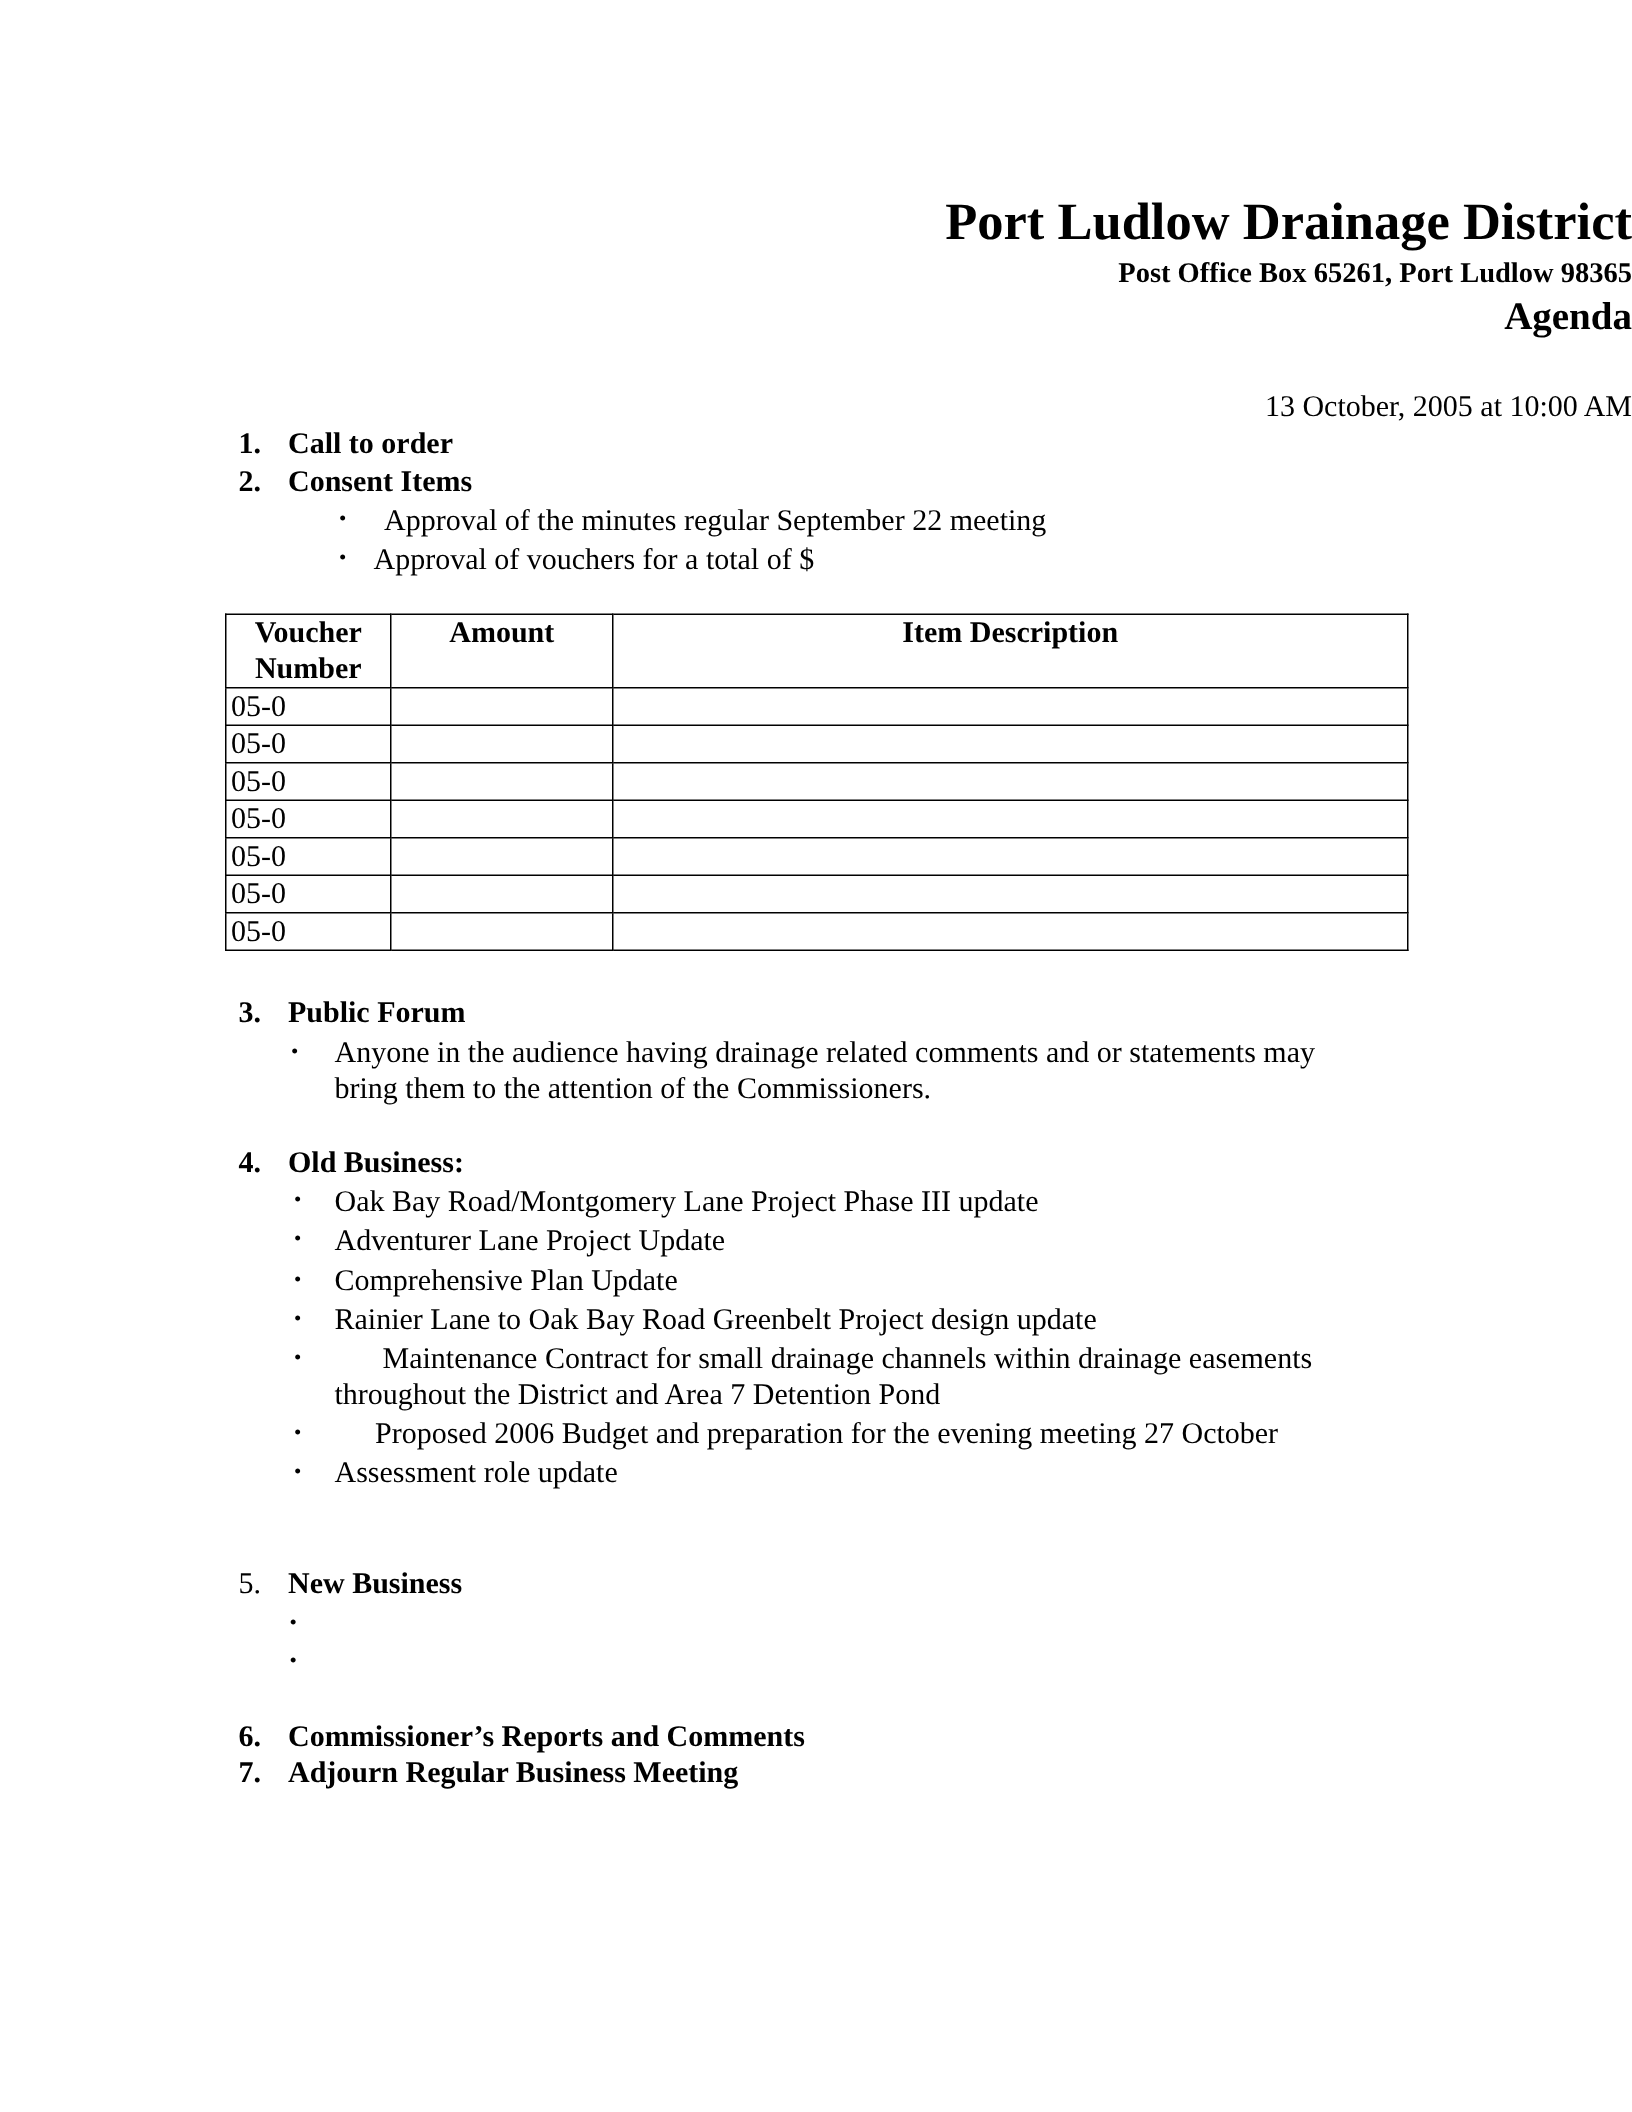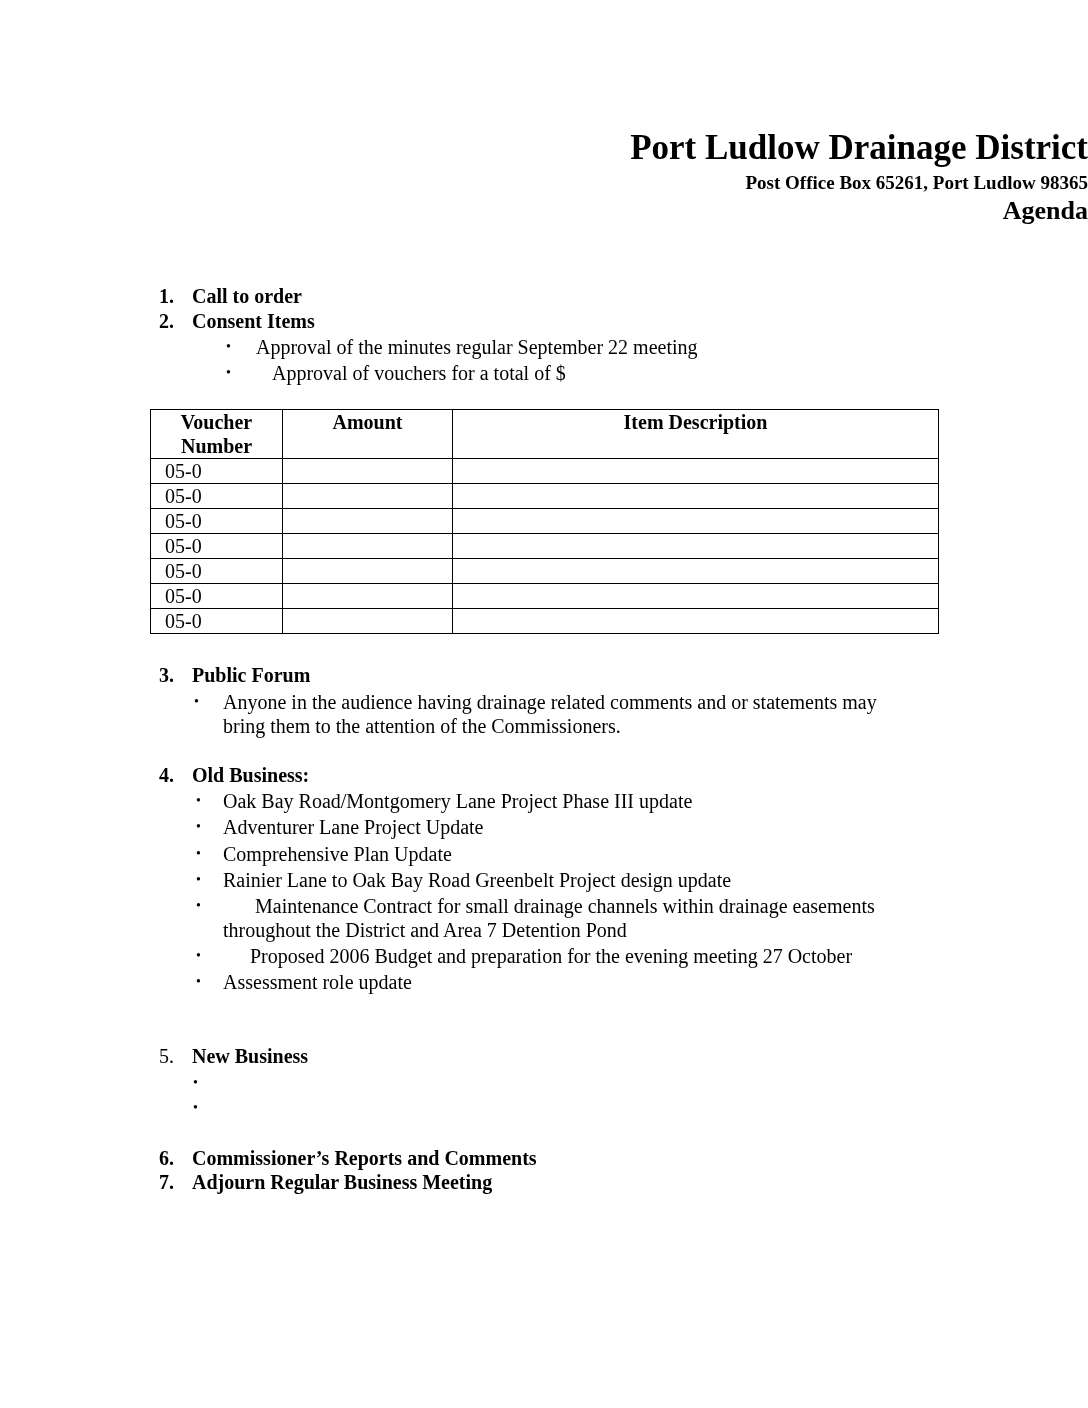--- a/index.html
+++ b/index.html
@@ -15,51 +15,52 @@
 
   .line { position: absolute; font-size: 20px; line-height: 24px; white-space: nowrap; }
   .num { position: absolute; left: 159px; font-weight: bold; }
   .num.plain { font-weight: normal; }
   .head { position: absolute; left: 192px; font-weight: bold; }
   .bullet { position: absolute; font-size: 14px; }
   .btext { position: absolute; }
 
   table.vouchers { position: absolute; left: 150px; top: 409px; width: 789px;
                    border-collapse: collapse; font-size: 20px; }
-  table.vouchers th, table.vouchers td { border: 1.5px solid #000; padding: 0 14px; vertical-align: top; }
+  table.vouchers th, table.vouchers td { border: 1.5px solid #000; padding: 0 3px; vertical-align: top; }
   table.vouchers th { font-weight: bold; line-height: 24px; height: 48px; text-align: center; }
   table.vouchers td { height: 24px; line-height: 24px; }
   .c1 { width: 103px; }
   .c2 { width: 141px; }
 </style>
 </head>
 <body>
 
 <div class="page">
 
   <div class="center title">Port Ludlow Drainage District</div>
   <div class="center address">Post Office Box 65261, Port Ludlow 98365</div>
   <div class="center agenda">Agenda</div>
+  <div class="center date">13 October, 2005 at 10:00 AM</div>
 
   <div class="line" style="top:284px;left:0;">
     <span class="num">1.</span>
     <span class="head">Call to order</span>
   </div>
 
   <div class="line" style="top:309px;left:0;">
     <span class="num">2.</span>
     <span class="head">Consent Items</span>
   </div>
   <div class="line" style="top:335px;left:0;">
     <span class="bullet" style="left:226px;">•</span>
     <span class="btext" style="left:256px;">Approval of the minutes regular September 22 meeting</span>
   </div>
   <div class="line" style="top:361px;left:0;">
     <span class="bullet" style="left:226px;">•</span>
-    <span class="btext" style="left:272px;text-align:right;">Approval of vouchers for a total of  $</span>
+    <span class="btext" style="left:249px;text-align:right;">Approval of vouchers for a total of  $</span>
   </div>
 
   <table class="vouchers">
     <thead>
       <tr>
         <th class="c1">
           <span>Voucher</span><br>
           <span>Number</span>
         </th>
         <th class="c2">Amount</th>

